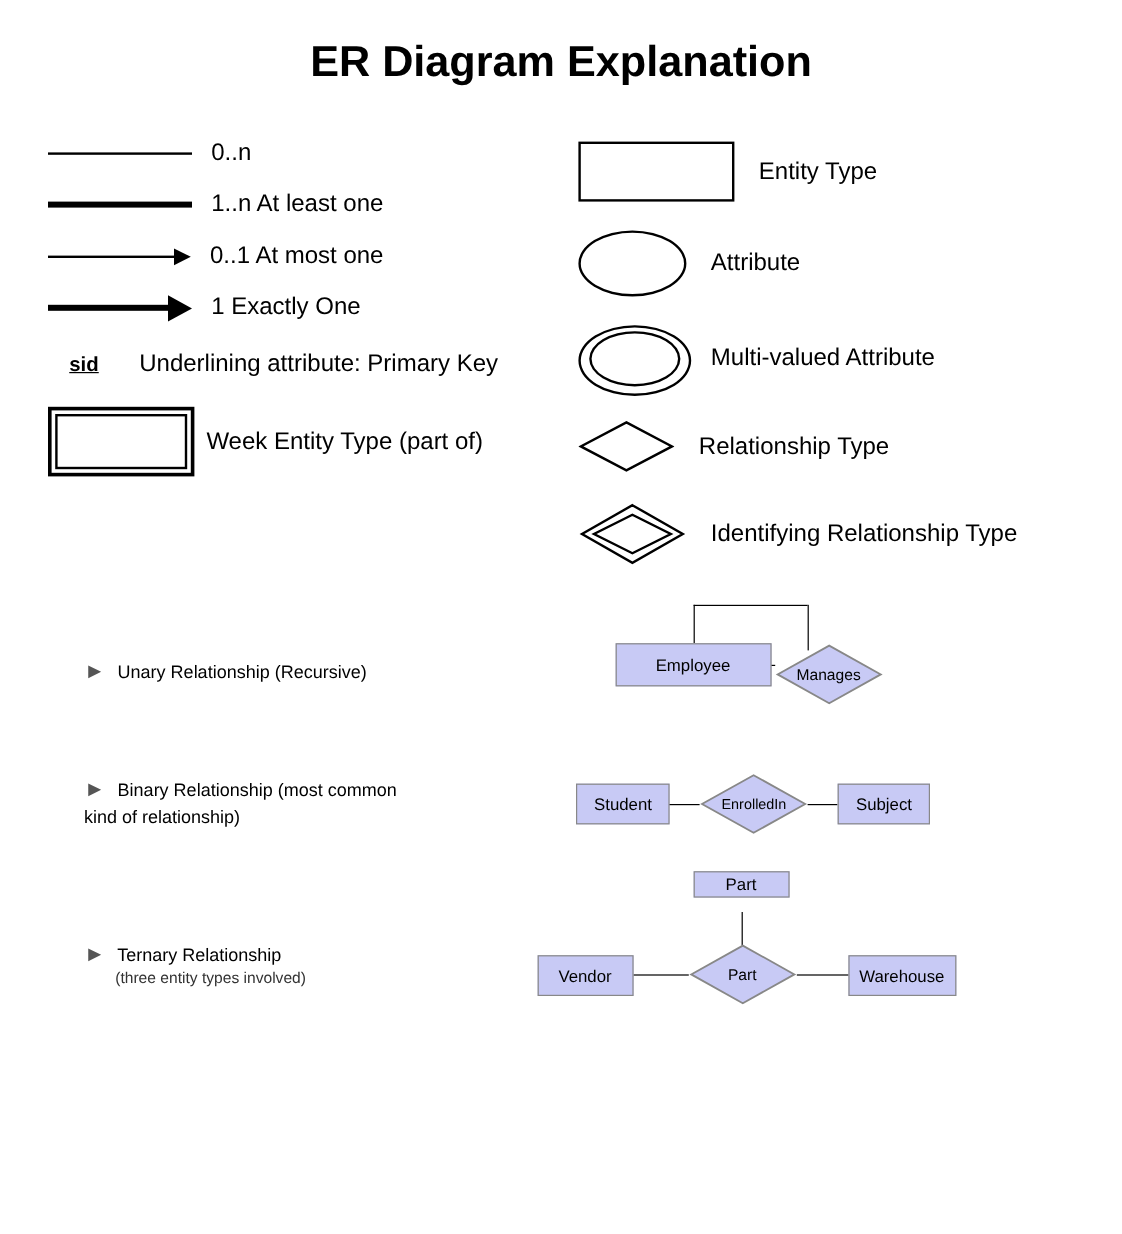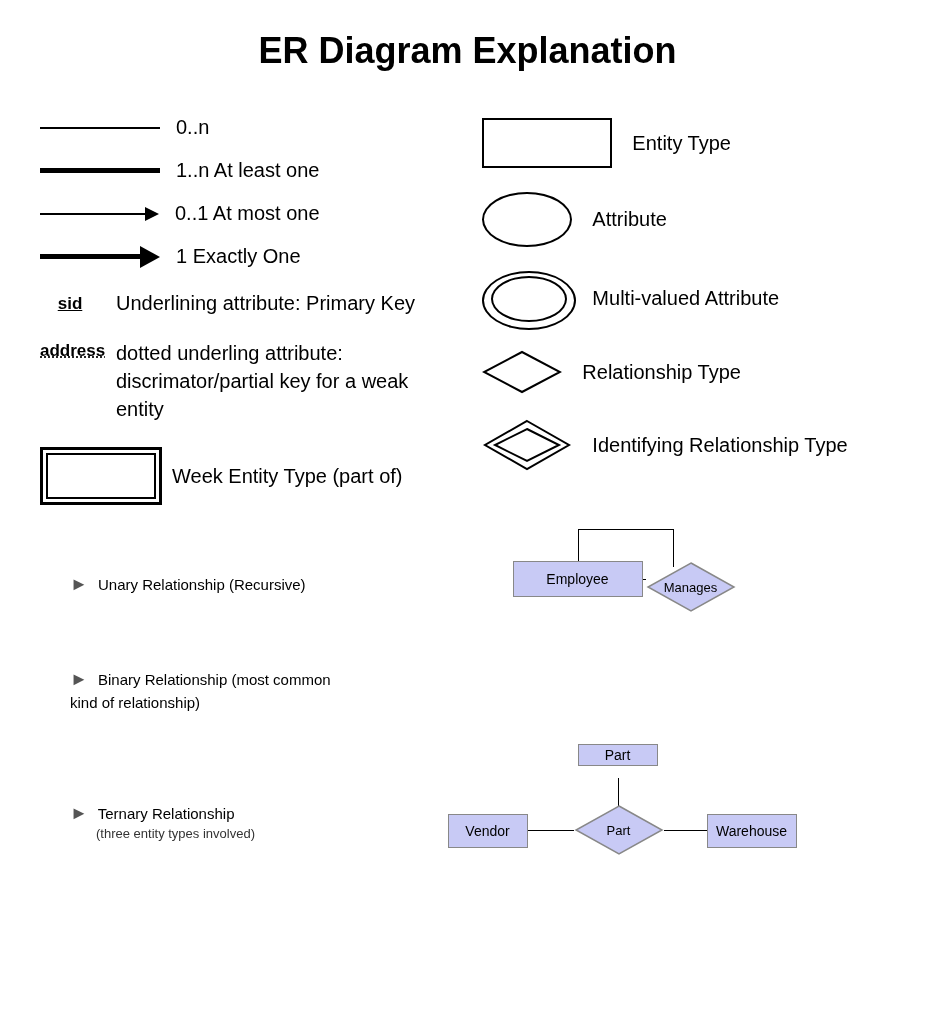--- a/index.html
+++ b/index.html
@@ -242,24 +242,20 @@
         <div class="arrow-thick-head"></div>
       </div>
       <span class="legend-label">1 Exactly One</span>
     </div>
 
     <div class="legend-item" style="margin-top:4px;">
       <span class="sid-text" style="min-width:60px;text-align:center;font-size:17px;">sid</span>
       <span class="legend-label">Underlining attribute: Primary Key</span>
     </div>
 
-    <div class="legend-item top-align">
-      <span class="address-text" style="min-width:60px;text-align:center;font-size:17px;margin-top:2px;">address</span>
-      <span class="legend-label" style="line-height:1.4;">dotted underling attribute: discrimator/partial key for a weak entity</span>
-    </div>
 
     <div class="legend-item" style="margin-top:10px;">
       <div class="weak-entity-box"></div>
       <span class="legend-label">Week Entity Type (part of)</span>
     </div>
   </div>
 
   <div class="right-col">
 
     <div class="legend-right-item">
@@ -324,20 +320,39 @@
 
       <div style="position:absolute; left:140px; top:50px; width:3px; height:1px; background:#000;"></div>
     </div>
   </div>
 </div>
 
 <div class="diagram-section" style="margin-top:10px; align-items:center;">
   <div class="diagram-label">
     <span class="bullet-arrow">►</span>
     <span style="line-height:1.5;">Binary Relationship (most common kind of relationship)</span>
+  </div>
+  <div class="diagram-visual">
+    <div style="display:flex; align-items:center; gap:0;">
+
+      <div class="er-entity" style="height:34px; display:flex; align-items:center; justify-content:center; min-width:70px;">Student</div>
+
+      <div style="width:25px; height:1px; background:#000;"></div>
+
+      <div style="position:relative; width:90px; height:52px;">
+        <svg viewBox="0 0 90 52" width="90" height="52">
+          <polygon points="45,2 88,26 45,50 2,26" fill="#c8caf5" stroke="#888" stroke-width="1.5"></polygon>
+        </svg>
+        <div style="position:absolute;top:50%;left:50%;transform:translate(-50%,-50%);font-size:12px;white-space:nowrap;">EnrolledIn</div>
+      </div>
+
+      <div style="width:25px; height:1px; background:#000;"></div>
+
+      <div class="er-entity" style="height:34px; display:flex; align-items:center; justify-content:center; min-width:70px;">Subject</div>
+    </div>
   </div>
 </div>
 
 <div class="diagram-section" style="margin-top:10px; align-items:center;">
   <div class="diagram-label">
     <span class="bullet-arrow">►</span>
     <span>Ternary Relationship</span>
     <br>
     <span class="sub" style="font-size:13px; color:#333; padding-left:26px;">(three entity types involved)</span>
   </div>

